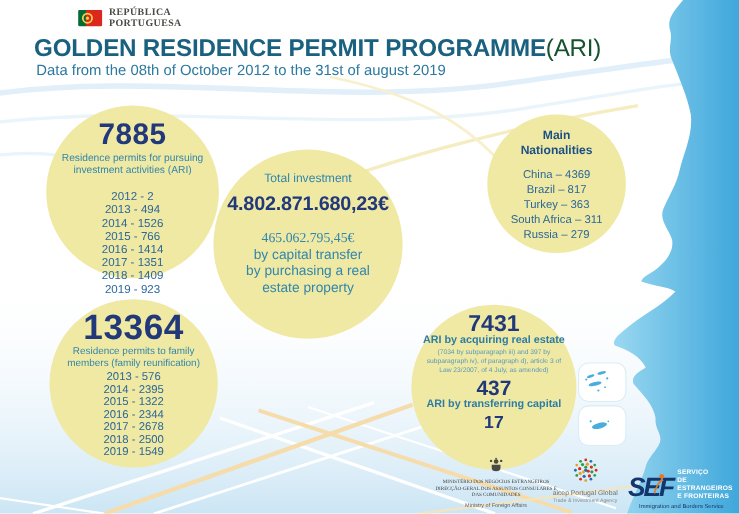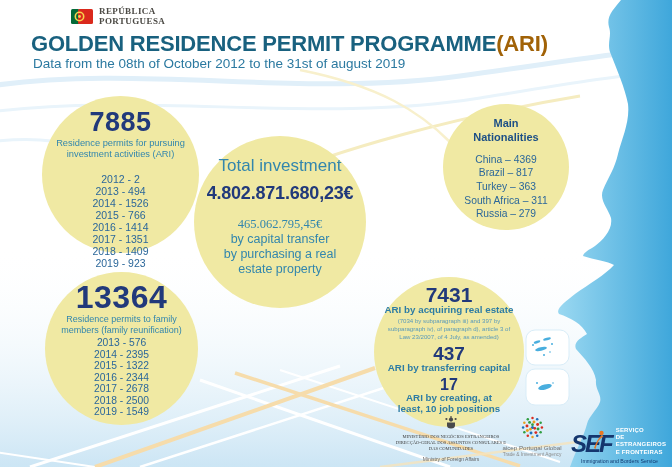--- a/index.html
+++ b/index.html
@@ -6,36 +6,36 @@
   .canvas{position:relative;width:672px;height:467px;background:#ffffff;overflow:hidden;
           font-family:"Liberation Sans",sans-serif;}
   .bg{position:absolute;left:0;top:0;z-index:0;}
 
   
   .gov-logo{position:absolute;left:27px;top:6px;display:flex;align-items:center;gap:6px;z-index:3;padding-left:44px;}
   .gov-text{font-family:"Liberation Serif",serif;font-weight:bold;font-size:9px;color:#4c4a45;
             line-height:1.15;letter-spacing:.4px;}
   .title{position:absolute;left:31px;top:31px;z-index:3;font-size:22px;font-weight:bold;
          color:#19617f;letter-spacing:-.2px;white-space:nowrap;}
-  .title .suffix{font-weight:700;color:#a16207;}
+  .title .suffix{font-weight:400;color:#14532d;}
   .subtitle{position:absolute;left:33px;top:56px;z-index:3;font-size:13.5px;color:#2b79a0;}
 
   
   .circle{position:absolute;border-radius:50%;background:#f0e9a3;text-align:center;
           color:#2b679a;z-index:2;box-sizing:border-box;}
   .big-num{color:#21397b;font-weight:bold;line-height:1;}
   .circ-label{font-size:9.3px;color:#3286ad;line-height:1.18;}
   .years{font-size:10.5px;line-height:1.14;margin-top:14px;color:#2b679a;}
 
   .circ-a{left:42px;top:96px;width:157px;height:157px;padding-top:13px;}
   .circ-a .big-num{font-size:27px;letter-spacing:.5px;}
   .circ-a .circ-label{margin-top:2px;padding:0 8px;}
 
   .circ-b{left:194px;top:136px;width:172px;height:172px;padding-top:20px;}
-  .inv-title{font-size:17px;color:#3286ad;}
+  .inv-title{font-size:11px;color:#3286ad;}
   .inv-total{font-size:18px;color:#21397b;font-weight:bold;margin-top:7px;letter-spacing:-.2px;}
   .inv-val{font-size:12.5px;color:#3286ad;margin-top:13px;font-family:Liberation Serif, serif;}
   .inv-lab{font-size:12.5px;color:#3286ad;line-height:1.2;padding:0 24px;}
 
   .circ-c{left:443px;top:104px;width:126px;height:126px;padding-top:13px;}
   .nat-title{font-size:11px;font-weight:bold;color:#1c4f86;line-height:1.25;width:74px;margin:0 auto;}
   .nat-list{font-size:10.3px;margin-top:8px;line-height:1.33;color:#2b679a;}
 
   .circ-d{left:45px;top:272px;width:153px;height:153px;padding-top:9px;}
   .circ-d .big-num{font-size:32px;letter-spacing:.5px;}
@@ -195,21 +195,20 @@
     </div>
   </div>
 
   <div class="circle circ-e">
     <div class="e-val e-v1">7431</div>
     <div class="e-lab">ARI by acquiring real estate</div>
     <div class="e-note">(7034 by subparagraph iii) and 397 by subparagraph iv), of paragraph d), article 3 of Law 23/2007, of 4 July, as amended)</div>
     <div class="e-val e-v2">437</div>
     <div class="e-lab">ARI by transferring capital</div>
     <div class="e-val e-v3">17</div>
-    <div class="e-lab e-jobs">ARI by creating, at least, 10 job positions</div>
   </div>
 
   <div class="ministry">
     <svg width="14" height="14" viewBox="0 0 14 14">
       <g fill="#4a4a4a">
         <circle cx="7" cy="3.6" r="2.1"></circle>
         <path d="M3,6.6 h8 v2.6 a4,3.2 0 0 1 -8 0 z"></path>
         <circle cx="2.4" cy="3" r="1.1"></circle>
           <circle cx="11.6" cy="3" r="1.1"></circle>
         <rect x="6.4" y="0" width="1.2" height="2" rx=".5"></rect>

